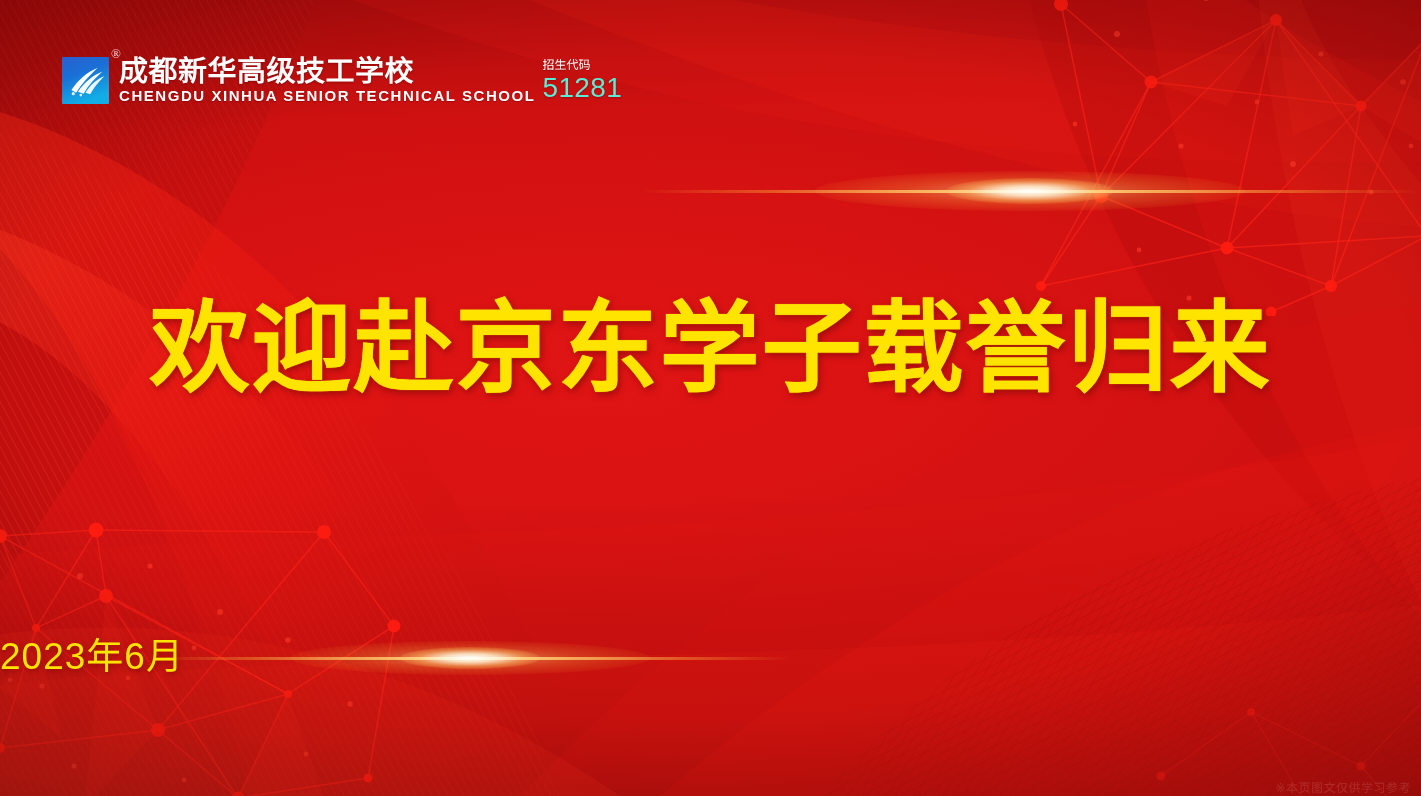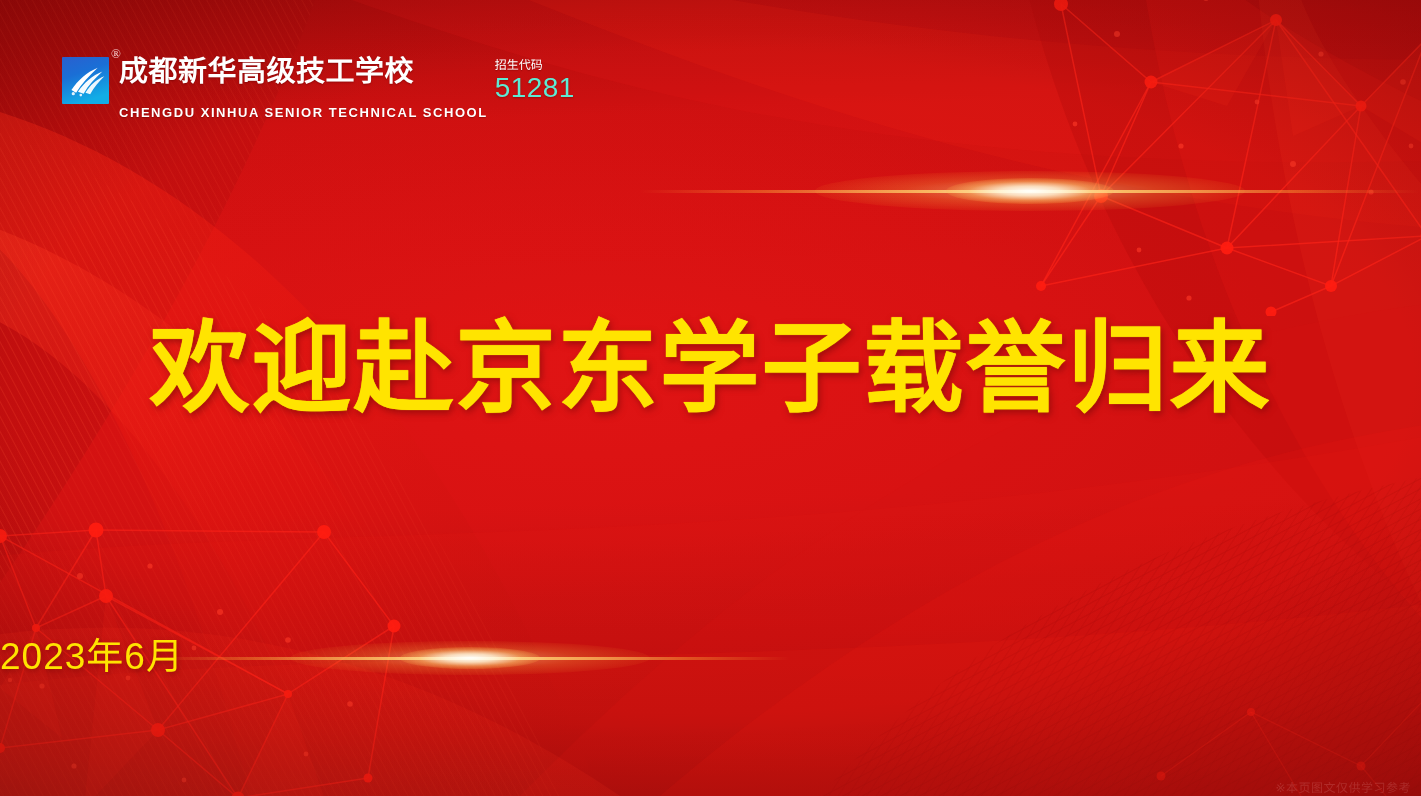--- a/index.html
+++ b/index.html
@@ -184,24 +184,24 @@
     color: #FFFFFF;
     font-size: 29px;
     font-weight: bold;
     line-height: 1.0;
     letter-spacing: 0.5px;
     white-space: nowrap;
     text-shadow: 0 1px 2px rgba(90,0,0,0.45);
   }
   .school-en {
     color: #FFFFFF;
-    font-size: 13px;
+    font-size: 15px;
     font-weight: bold;
     line-height: 1;
-    margin-top: 20px;
+    margin-top: 2px;
     letter-spacing: 1.55px;
     white-space: nowrap;
     text-shadow: 0 1px 1px rgba(90,0,0,0.4);
   }
 
   .admission {
     margin-left: 7px;
     display: flex;
     flex-direction: column;
     align-items: flex-start;
@@ -234,21 +234,20 @@
     z-index: 40;
     color: #FFE400;
     font-size: 100px;
     font-weight: bold;
     line-height: 1.04;
     letter-spacing: 2px;
     white-space: nowrap;
     text-shadow:
       0 0 1px #FFE400,
       2px 3px 7px rgba(105,5,5,0.55);
-    margin-top: 20px;
   }
 
   
   .subtitle-date {
     position: absolute;
     left: 0;
     right: 0;
     top: 637px;
     text-align: left;
     z-index: 40;

